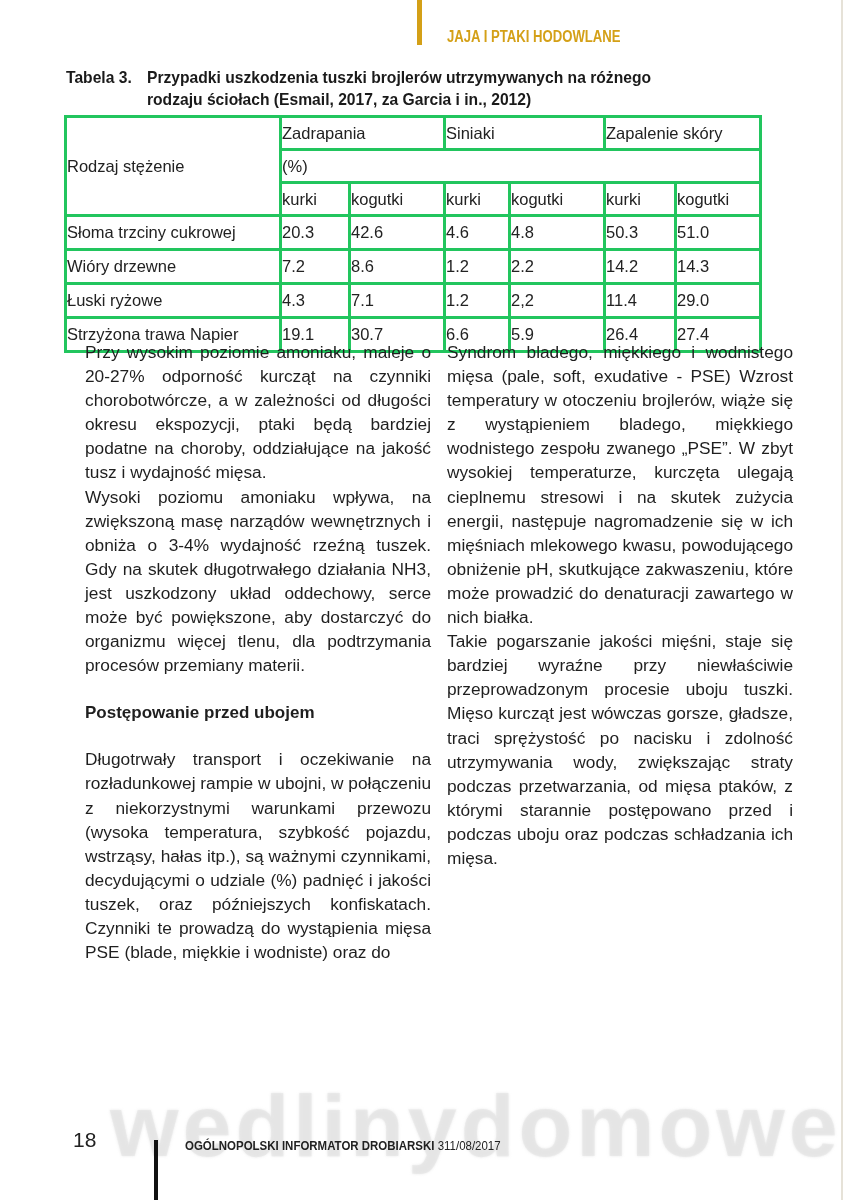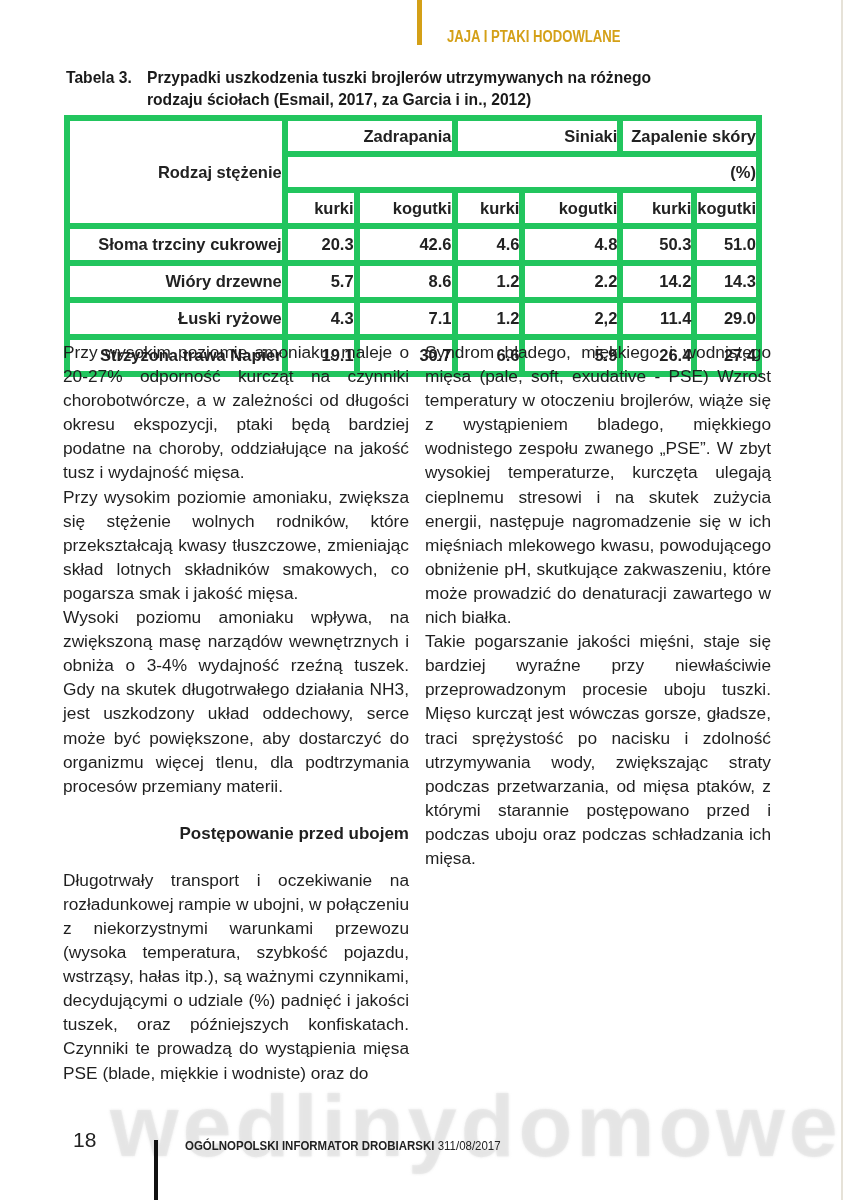--- a/index.html
+++ b/index.html
@@ -7,30 +7,30 @@
 
   .top-bar { position: absolute; left: 417px; top: 0; width: 5px; height: 45px; background: #d4a017; }
   .section-title { position: absolute; left: 447px; top: 28px; font-family: "Liberation Sans", sans-serif; font-weight: bold; font-size: 16px; letter-spacing: 0px; color: #d4a017; transform: scaleX(0.82); transform-origin: left top; }
   .right-edge { position: absolute; right: 0; top: 0; width: 2px; height: 100%; background: #e6e2d8; }
 
   .table-caption { position: absolute; left: 66px; top: 67px; width: 700px; font-weight: bold; font-size: 17px; line-height: 22px; transform: scaleX(0.92); transform-origin: left top; }
   .table-caption .num { display: inline-block; width: 88px; }
   .table-caption .line2 { padding-left: 88px; }
 
   table.data { position: absolute; left: 64px; top: 115px; width: 698px; border-collapse: collapse; font-size: 16.5px; color: #222; }
-  table.data td, table.data th { border: 6px solid #22c55e; text-align: right; font-weight: bold; padding: 0; }
+  table.data td, table.data th { border: 3px solid #22c55e; text-align: left; font-weight: normal; padding: 0; }
   table.data th { height: 30px; }
   table.data td { height: 31px; }
   table.data .rowhead { width: 212px; }
 
-  .col { position: absolute; top: 340px; width: 346px; font-size: 17.3px; line-height: 24.1px; text-align: justify; color: #1f1f1f; }
+  .col { position: absolute; top: 340px; width: 346px; font-size: 17.3px; line-height: 24.1px; text-align: justify; color: #1f1f1f; margin-left: 22px; }
   .col-left { left: 63px; }
   .col-right { left: 425px; }
   .col p { margin: 0; }
-  .col h3 { margin: 0; font-size: 17px; font-weight: bold; line-height: 24px; text-align: right; }
+  .col h3 { margin: 0; font-size: 17px; font-weight: bold; line-height: 24px; text-align: left; }
   .gap-1 { height: 24px; }
   .gap-2 { height: 22px; }
 
   .arrow { display: inline-block; margin-left: 6px; font-size: 15px; color: #111; }
 
   .watermark { position: absolute; left: 110px; top: 1075px; font-size: 88px; font-weight: bold; letter-spacing: 4px; color: rgba(225,225,225,0.55); white-space: nowrap; pointer-events: none; text-shadow: 0 0 3px rgba(200,200,200,0.4); }
 
   .page-number { position: absolute; left: 73px; top: 1128px; font-size: 21px; color: #222; }
   .footer-bar { position: absolute; left: 154px; top: 1140px; width: 4px; height: 60px; background: #111; }
   .footer-text { position: absolute; left: 185px; top: 1138px; font-size: 13.5px; color: #222; white-space: nowrap; transform: scaleX(0.85); transform-origin: left top; }
@@ -73,21 +73,21 @@
       <td>Słoma trzciny cukrowej</td>
       <td>20.3</td>
       <td>42.6</td>
       <td>4.6</td>
       <td>4.8</td>
       <td>50.3</td>
       <td>51.0</td>
     </tr>
     <tr>
       <td>Wióry drzewne</td>
-      <td>5.7</td>
+      <td>7.2</td>
       <td>8.6</td>
       <td>1.2</td>
       <td>2.2</td>
       <td>14.2</td>
       <td>14.3</td>
     </tr>
     <tr>
       <td>Łuski ryżowe</td>
       <td>4.3</td>
       <td>7.1</td>
@@ -103,21 +103,20 @@
       <td>6.6</td>
       <td>5.9</td>
       <td>26.4</td>
       <td>27.4</td>
     </tr>
   </tbody>
 </table>
 
 <div class="col col-left">
   <p>Przy wysokim poziomie amoniaku, maleje o 20-27% odporność kurcząt na czynniki chorobotwórcze, a w zależności od długości okresu ekspozycji, ptaki będą bardziej podatne na choroby, oddziałujące na jakość tusz i wydajność mięsa.</p>
-  <p>Przy wysokim poziomie amoniaku, zwiększa się stężenie wolnych rodników, które przekształcają kwasy tłuszczowe, zmieniając skład lotnych składników smakowych, co pogarsza smak i jakość mięsa.</p>
   <p>Wysoki poziomu amoniaku wpływa, na zwiększoną masę narządów wewnętrznych i obniża o 3-4% wydajność rzeźną tuszek. Gdy na skutek długotrwałego działania NH3, jest uszkodzony układ oddechowy, serce może być powiększone, aby dostarczyć do organizmu więcej tlenu, dla podtrzymania procesów przemiany materii.</p>
   <div class="gap-1"></div>
   <h3>Postępowanie przed ubojem</h3>
   <div class="gap-2"></div>
   <p>Długotrwały transport i oczekiwanie na rozładunkowej rampie w ubojni, w połączeniu z niekorzystnymi warunkami przewozu (wysoka temperatura, szybkość pojazdu, wstrząsy, hałas itp.), są ważnymi czynnikami, decydującymi o udziale (%) padnięć i jakości tuszek, oraz późniejszych konfiskatach. Czynniki te prowadzą do wystąpienia mięsa PSE (blade, miękkie i wodniste) oraz do</p>
 </div>
 
 <div class="col col-right">
   <p>Syndrom bladego, miękkiego i wodnistego mięsa (pale, soft, exudative - PSE) Wzrost temperatury w otoczeniu brojlerów, wiąże się z wystąpieniem bladego, miękkiego wodnistego zespołu zwanego „PSE”. W zbyt wysokiej temperaturze, kurczęta ulegają cieplnemu stresowi i na skutek zużycia energii, następuje nagromadzenie się w ich mięśniach mlekowego kwasu, powodującego obniżenie pH, skutkujące zakwaszeniu, które może prowadzić do denaturacji zawartego w nich białka.</p>
   <p>Takie pogarszanie jakości mięśni, staje się bardziej wyraźne przy niewłaściwie przeprowadzonym procesie uboju tuszki. Mięso kurcząt jest wówczas gorsze, gładsze, traci sprężystość po nacisku i zdolność utrzymywania wody, zwiększając straty podczas przetwarzania, od mięsa ptaków, z którymi starannie postępowano przed i podczas uboju oraz podczas schładzania ich mięsa.</p>

